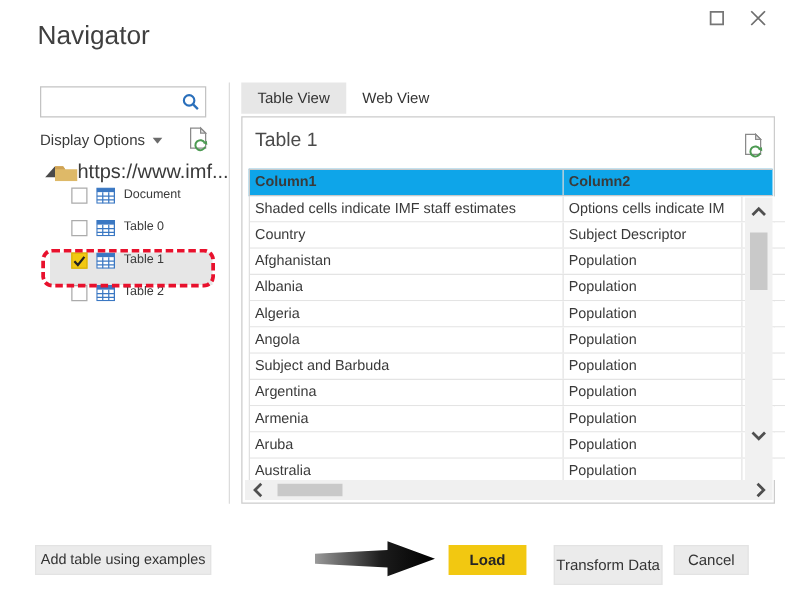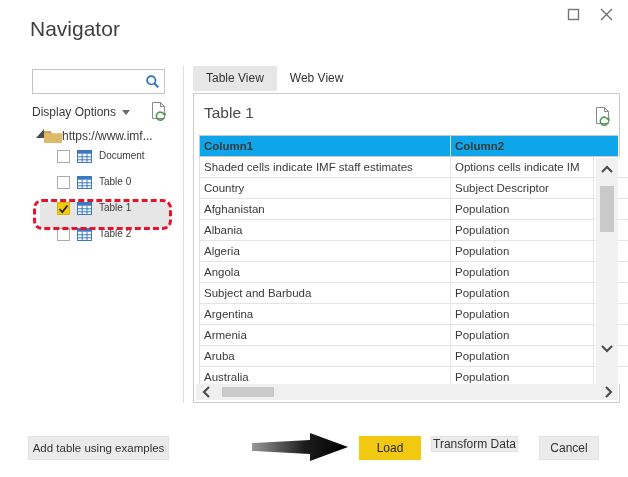--- a/index.html
+++ b/index.html
@@ -11,21 +11,21 @@
   
   .dlg-title{font-size:21px;color:#3f3f3f;font-weight:400;}
   
   .searchbox{display:flex;align-items:center;border:1px solid #c3c3c3;background:#fff;box-sizing:border-box;}
   .searchbox input{border:0;outline:0;flex:1;min-width:0;height:100%;font-size:12px;
                    font-family:"Liberation Sans",sans-serif;padding:0 4px;background:transparent;}
   .searchbox .mag{flex:0 0 auto;margin-right:4px;display:flex;}
   
   .dispopts{display:flex;align-items:center;font-size:12px;color:#3a3a3a;gap:6px;}
   
-  .treeroot{display:flex;font-size:12px;}
+  .treeroot{display:flex;align-items:center;font-size:16px;}
   .treeitem{display:flex;align-items:flex-start;gap:7px;font-size:10px;height:26px;box-sizing:border-box;padding-left:17px;}
   .treeitem.selected{background:#e6e6e6;}
   .cbx{width:13px;height:13px;box-sizing:border-box;background:#fff;border:1px solid #ababab;flex:0 0 auto;display:flex;align-items:center;justify-content:center;}
   .cbx.checked{background:#f2c811;border-color:#d9b20a;}
   .dashed-ring{border:3px dashed #e8112d;border-radius:9px;box-sizing:border-box;pointer-events:none;z-index:3;}
   
   .tabs{display:flex;align-items:stretch;height:25px;}
   .tab{padding:0 13px;font-size:12px;line-height:25px;color:#333;cursor:default;}
   .tab.active{background:#e7e7e7;}
   
@@ -280,17 +280,17 @@
         <linearGradient id="ag" x1="0" y1="0" x2="1" y2="0">
           <stop offset="0" stop-color="#9a9a9a"></stop>
           <stop offset="0.55" stop-color="#1c1c1c"></stop>
           <stop offset="1" stop-color="#000000"></stop>
         </linearGradient>
       </defs>
       <polygon points="0,12 58,9 58,2 96,16 58,30 58,23 0,20" fill="url(#ag)"></polygon>
     </svg>
   </div>
 
-  <div class="abs btn primary" style="left:359px;top:436px;width:62px;height:24px;">Load</div>
-  <div class="abs btn" style="left:431px;top:436px;width:87px;height:16px;">Transform Data</div>
+  <div class="abs btn primary" style="left:359px;top:436px;width:62px;height:24px;font-weight:bold;">Load</div>
+  <div class="abs btn" style="left:443px;top:436px;width:87px;height:32px;">Transform Data</div>
   <div class="abs btn" style="left:539px;top:436px;width:60px;height:24px;">Cancel</div>
 
 </div>
 
 </body></html>

